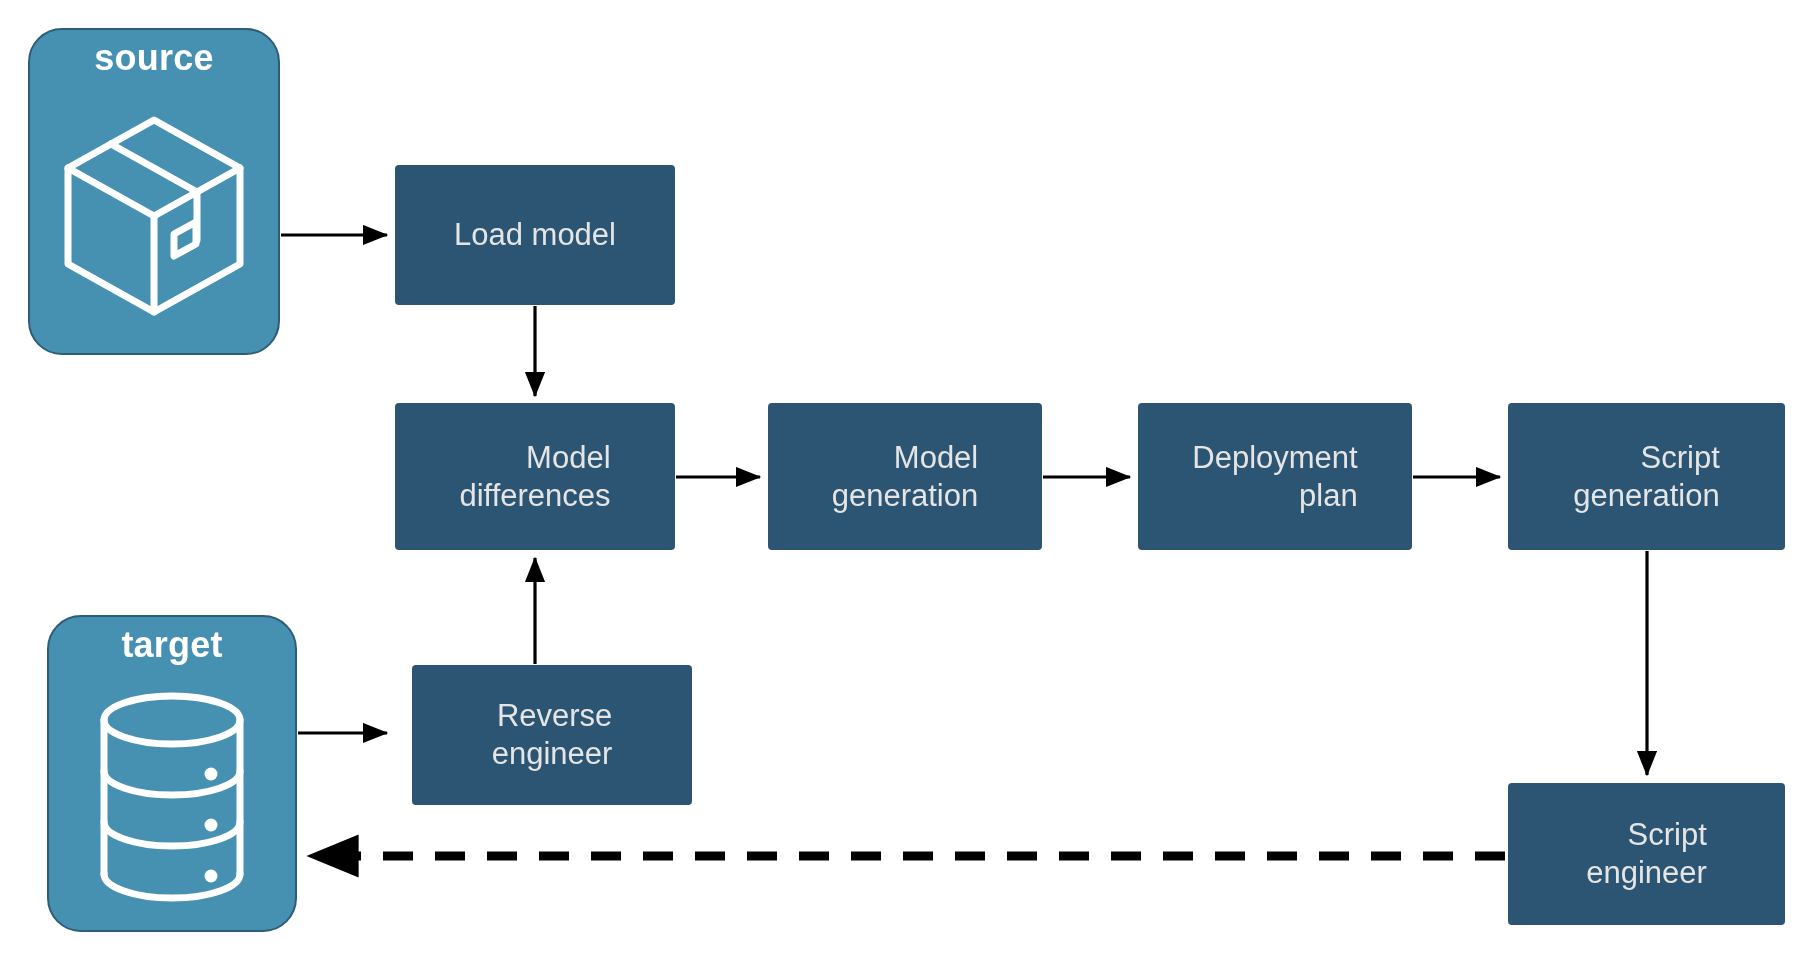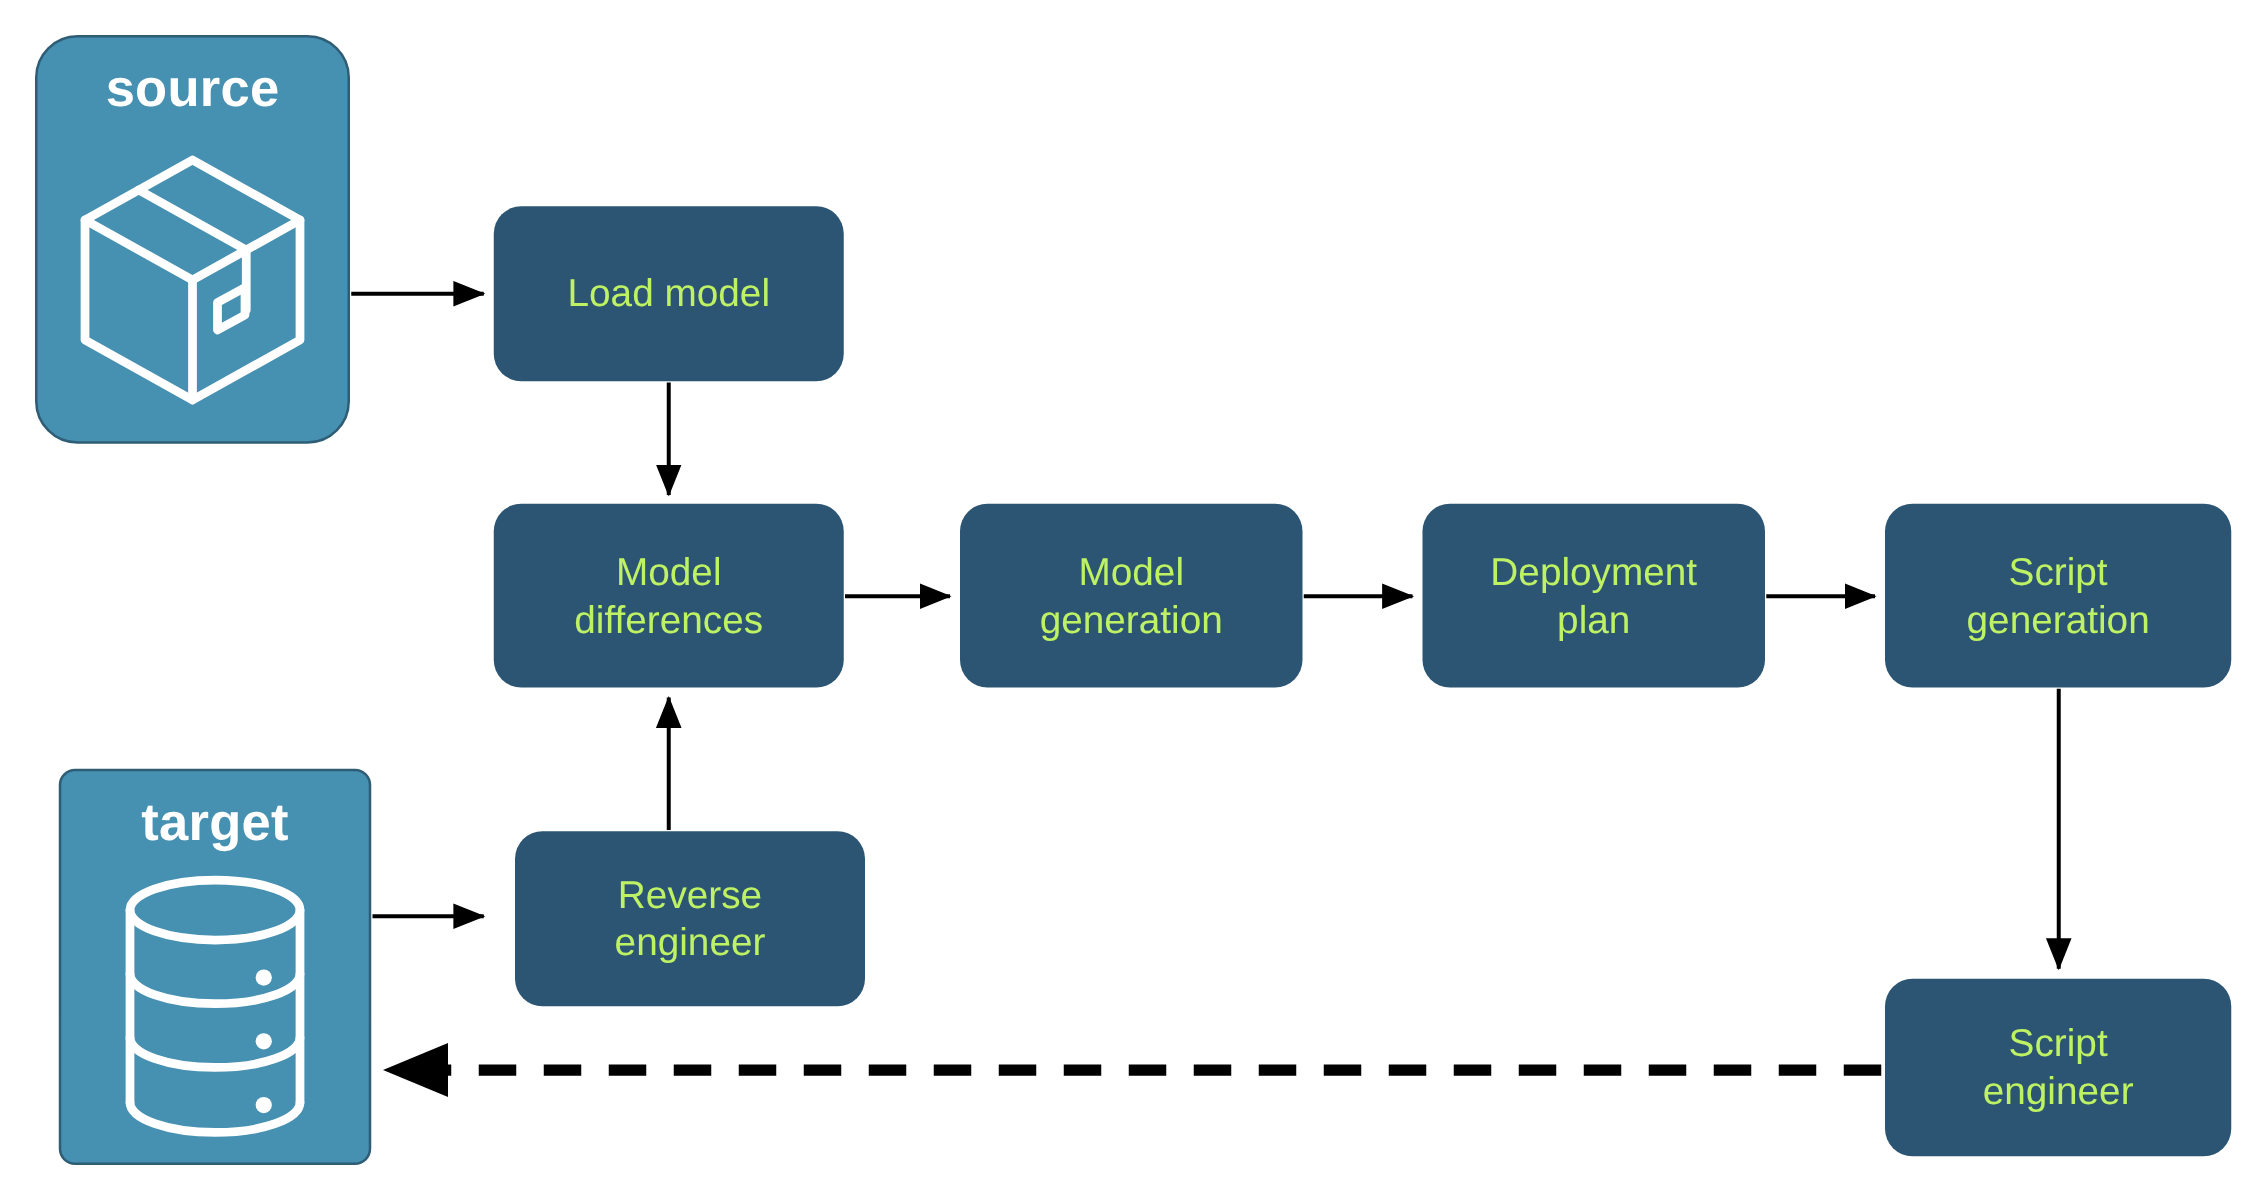--- a/index.html
+++ b/index.html
@@ -33,53 +33,53 @@
     box-sizing: border-box;
     background: #4690B1;
     border: 2px solid #2E5D75;
     border-radius: 34px;
     display: flex;
     flex-direction: column;
     align-items: center;
     color: #ffffff;
   }
   .endpoint .ep-label {
-    font-size: 42px;
+    font-size: 36px;
     font-weight: bold;
     letter-spacing: 0.2px;
-    margin-top: 20px;
+    margin-top: 10px;
     line-height: 1;
   }
   .endpoint .ep-icon {
     flex: 1 1 auto;
     display: flex;
     align-items: center;
     justify-content: center;
     width: 100%;
   }
 
   
   .process {
     position: absolute;
     box-sizing: border-box;
     background: #2B5572;
-    border-radius: 22px;
-    color: #bef264;
+    border-radius: 4px;
+    color: #e5e5e5;
     display: flex;
     align-items: center;
     justify-content: center;
-    text-align: center;
+    text-align: right;
     font-size: 31px;
     line-height: 1.22;
     padding: 4px 10px;
   }
 
   
   #node-source          { left: 28px;   top: 28px;  width: 252px; height: 327px; }
-  #node-target          { left: 47px;   top: 615px; width: 250px; height: 317px; border-radius: 13px; }
+  #node-target          { left: 47px;   top: 615px; width: 250px; height: 317px; }
   #box-load-model       { left: 395px;  top: 165px; width: 280px; height: 140px; }
   #box-model-comparison { left: 395px;  top: 403px; width: 280px; height: 147px; }
   #box-model-differences{ left: 768px;  top: 403px; width: 274px; height: 147px; }
   #box-deployment-plan  { left: 1138px; top: 403px; width: 274px; height: 147px; }
   #box-script-generation{ left: 1508px; top: 403px; width: 277px; height: 147px; }
   #box-reverse-engineer { left: 412px;  top: 665px; width: 280px; height: 140px; }
   #box-script-execution { left: 1508px; top: 783px; width: 277px; height: 142px; }
 </style>
 </head>
 <body>

